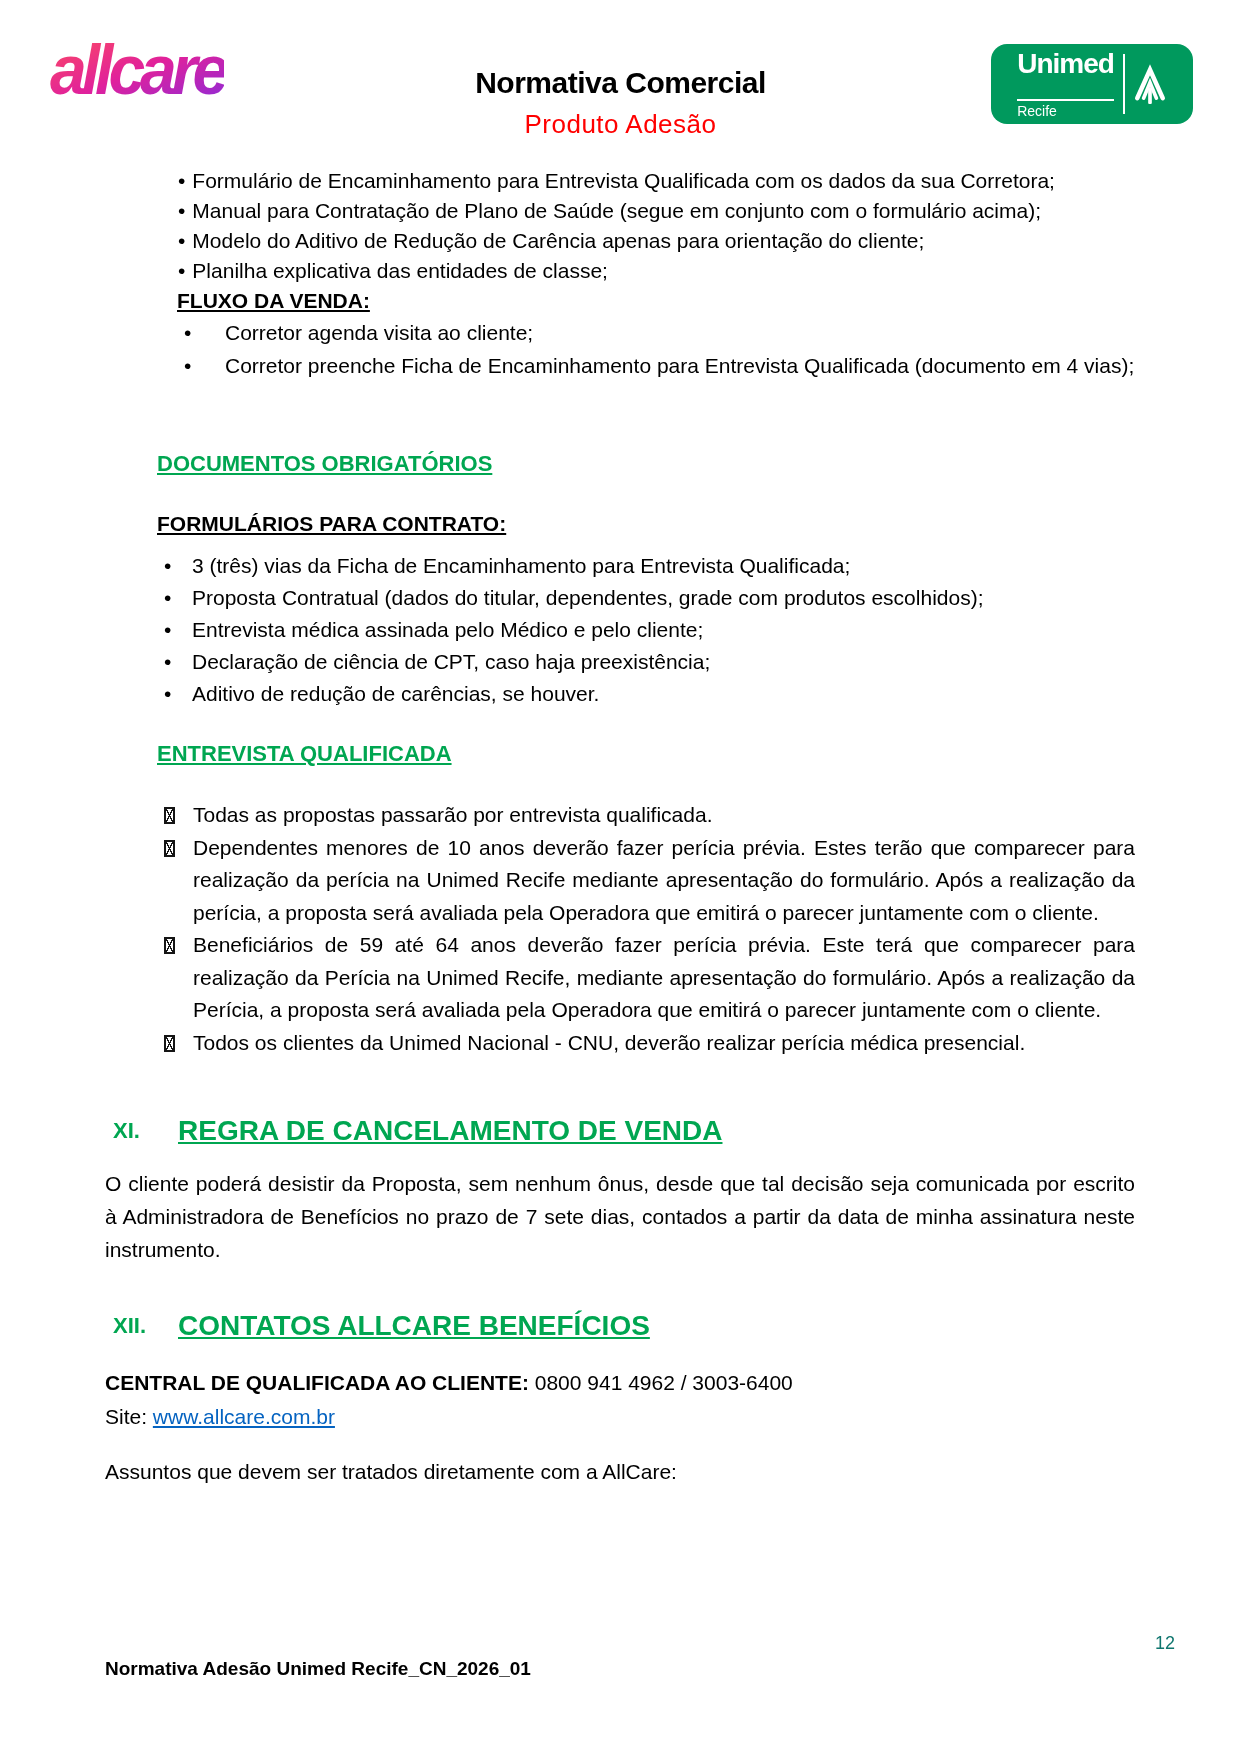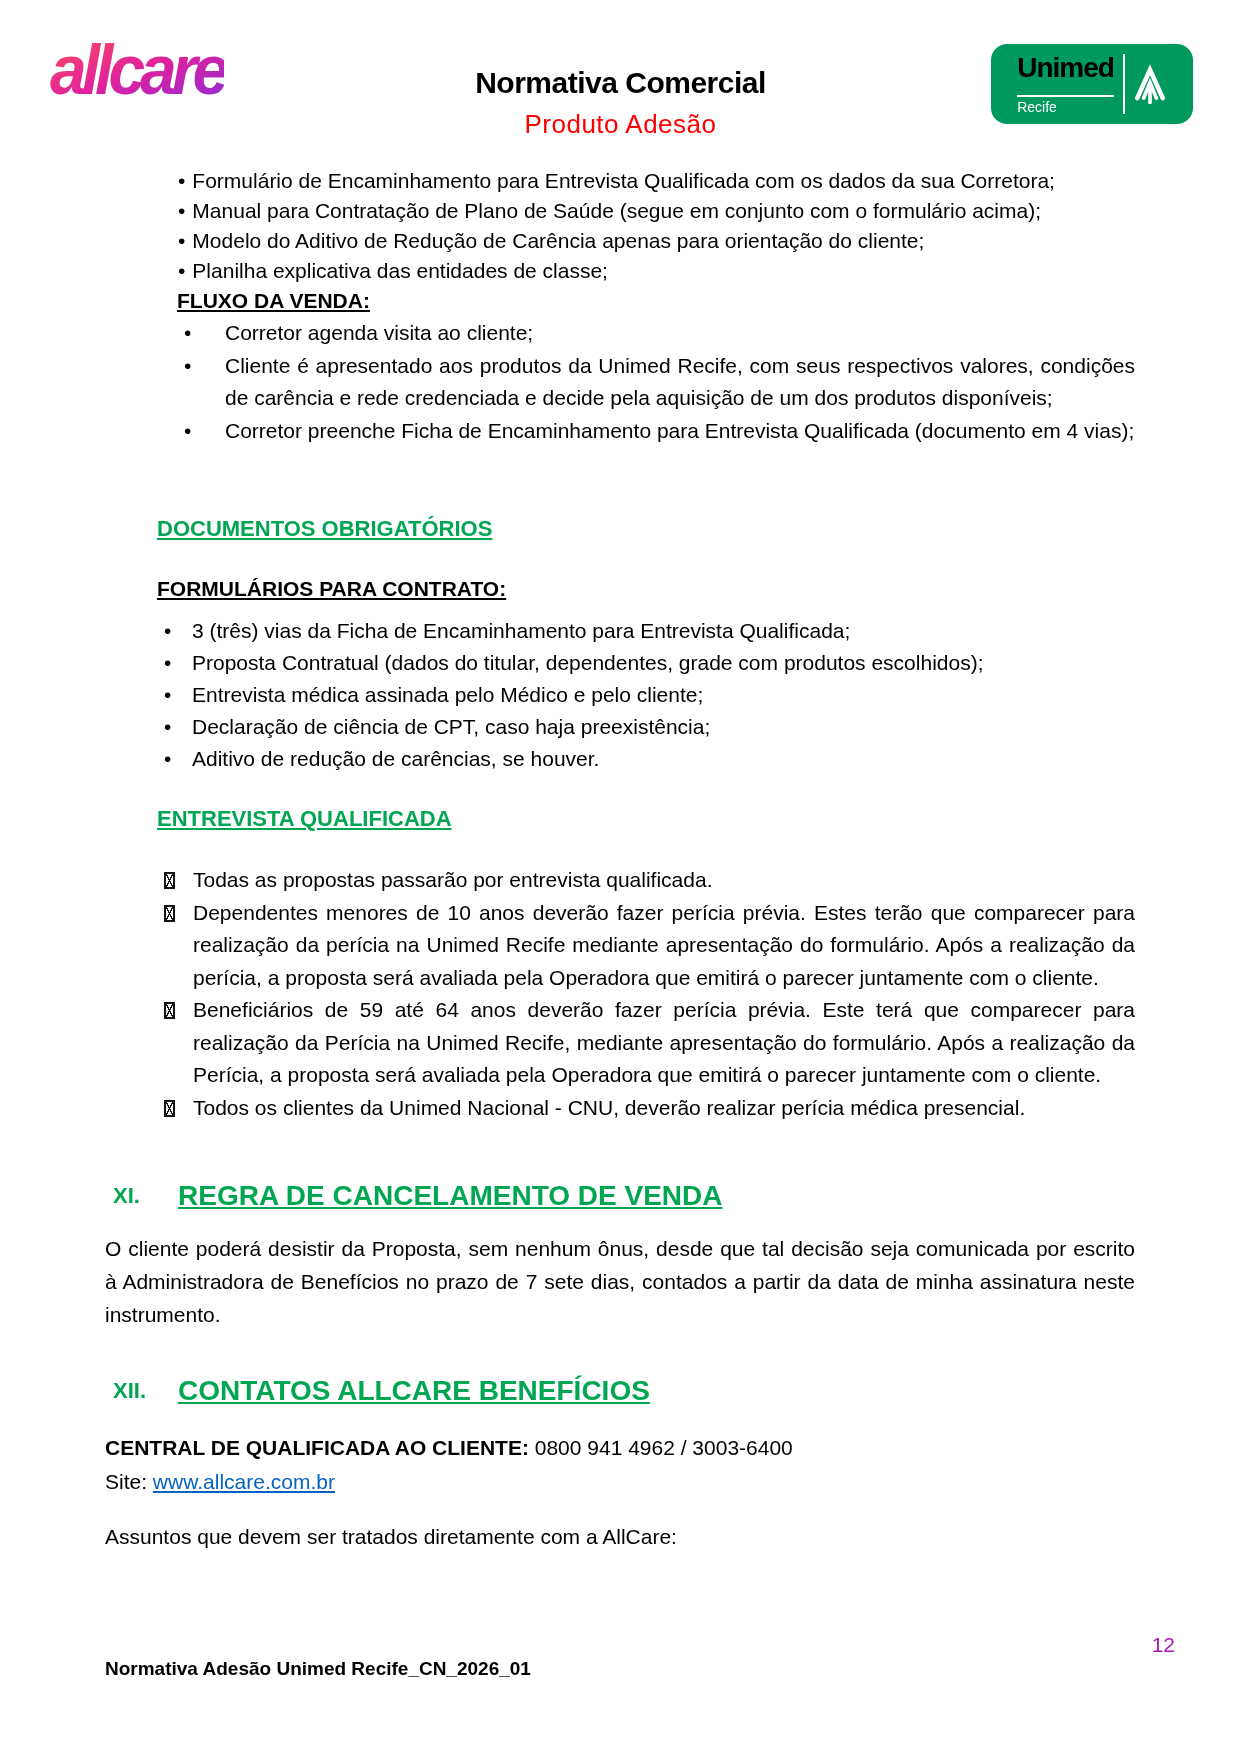--- a/index.html
+++ b/index.html
@@ -43,22 +43,22 @@
     width: 202px; height: 80px;
     background: #00995D;
     border-radius: 16px;
     display: flex;
     align-items: center;
     justify-content: center;
     padding: 10px 14px;
   }
   .u-left { display: flex; flex-direction: column; }
   .u-word {
-    color: #000000; font-weight: 700; font-size: 28px; line-height: 1.0;
-    border-bottom: 2px solid #fff; padding-bottom: 13px; letter-spacing: -1px;
+    color: #ffffff; font-weight: 700; font-size: 28px; line-height: 1.0;
+    border-bottom: 2px solid #fff; padding-bottom: 21px; letter-spacing: -1px;
   }
   .u-region { color: #fff; font-size: 14px; text-align: left; margin-top: 2px; }
   .u-divider { width: 2px; align-self: stretch; background: #fff; margin: 0 8px 0 9px; }
   .u-symbol { flex: 0 0 auto; }
 
   
   .content {
     position: absolute;
     left: 105px; right: 106px; top: 166px;
     font-size: 21px;
@@ -143,21 +143,21 @@
   .central-label { font-weight: 700; }
   .site-line { margin-top: 1px; line-height: 33px; }
   .site-link { color: #0563C1; text-decoration: underline; cursor: pointer; }
 
   .assuntos-line { margin-top: 22px; line-height: 33px; }
 
   
   .page-number {
     position: absolute;
     right: 66px; top: 1633px;
-    color: #a21caf; font-size: 21px; font-weight: 400;
+    color: #0f766e; font-size: 18px; font-weight: 400;
   }
   .doc-ref {
     position: absolute;
     left: 105px; top: 1658px;
     font-weight: 700; font-size: 19px;
   }
 </style>
 </head>
 <body>
 
@@ -189,21 +189,20 @@
       <li>Formulário de Encaminhamento para Entrevista Qualificada com os dados da sua Corretora;</li>
       <li>Manual para Contratação de Plano de Saúde (segue em conjunto com o formulário acima);</li>
       <li>Modelo do Aditivo de Redução de Carência apenas para orientação do cliente;</li>
       <li>Planilha explicativa das entidades de classe;</li>
     </ul>
 
     <div class="black-h fluxo-heading">FLUXO DA VENDA:</div>
 
     <ul class="fluxo-list">
       <li>Corretor agenda visita ao cliente;</li>
-      <li>Cliente é apresentado aos produtos da Unimed Recife, com seus respectivos valores, condições de carência e rede credenciada e decide pela aquisição de um dos produtos disponíveis;</li>
       <li>Corretor preenche Ficha de Encaminhamento para Entrevista Qualificada (documento em 4 vias);</li>
     </ul>
 
     <div class="green-h h-documentos">DOCUMENTOS OBRIGATÓRIOS</div>
 
     <div class="black-h formularios-heading">FORMULÁRIOS PARA CONTRATO:</div>
 
     <ul class="docs-list">
       <li>3 (três) vias da Ficha de Encaminhamento para Entrevista Qualificada;</li>
       <li>Proposta Contratual (dados do titular, dependentes, grade com produtos escolhidos);</li>

